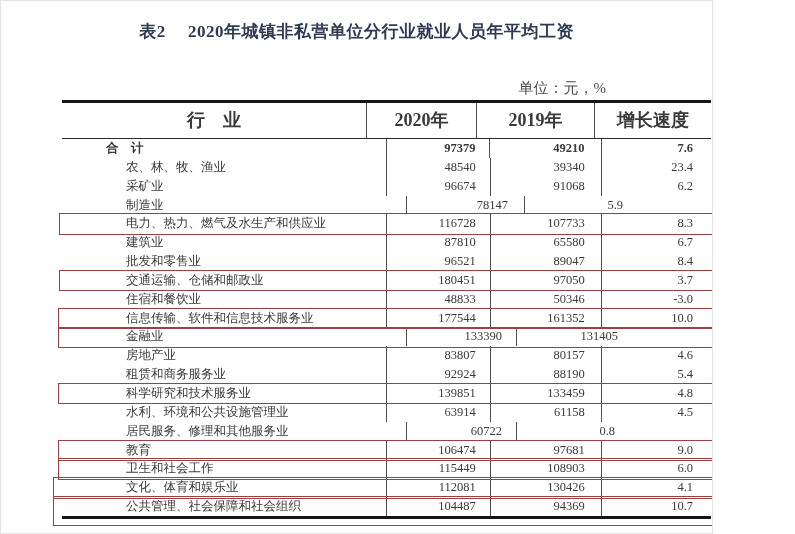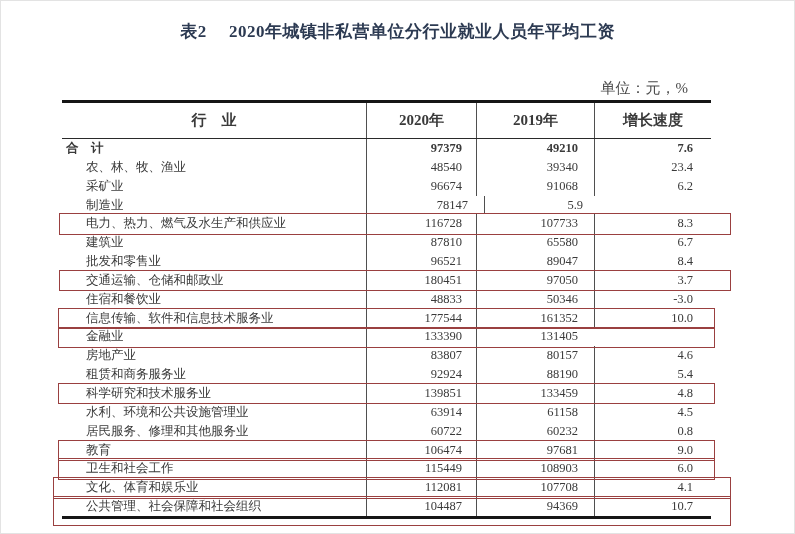--- a/index.html
+++ b/index.html
@@ -1,18 +1,18 @@
 <!DOCTYPE html>
 <html><head>
 <meta charset="utf-8">
 <style>
   html,body{margin:0;padding:0;background:#ffffff;}
   .page{
     position:relative;
-    width:795px;height:534px;
+    width:713px;height:534px;
     background:#ffffff;
     border:1px solid #e3e3e3;
     box-sizing:border-box;
     font-family:"Liberation Serif","DejaVu Serif",serif;
     color:#3a3a3a;
     overflow:hidden;
   }
   .title{
     position:absolute;top:19px;left:0;width:100%;
     text-align:center;
@@ -35,36 +35,37 @@
     height:35px;
     align-items:center;
   }
   .tbody{
     border-bottom:3px solid #161616;
   }
   .row{
     display:flex;
     height:18.85px;
     align-items:center;
+    margin-left:40px;
   }
   .cell{
     box-sizing:border-box;
     font-size:12.5px;
     line-height:18.85px;
     white-space:nowrap;
     overflow:hidden;
     height:100%;
   }
   .c0{width:304px;}
   .c1{width:110px;}
   .c2{width:118px;}
   .c3{width:117px;}
   .c1,.c2,.c3{border-left:1px solid #4f4f4f;text-align:right;}
   .thead .cell{
-    text-align:center;font-weight:bold;font-size:15px;
+    text-align:center;font-weight:bold;font-size:18px;
     line-height:35px;
   }
   .industry{padding-left:4px;text-align:left;}
   .row.indent .industry{padding-left:24px;}
   .row.bold .cell{font-weight:bold;}
   .num1{padding-right:14px;}
   .num2{padding-right:16px;}
   .num3{padding-right:18px;}
   .hl-box{
     position:absolute;
@@ -175,39 +176,38 @@
         </div>
         <div class="row indent">
           <div class="cell c0 industry">水利、环境和公共设施管理业</div>
           <div class="cell c1 num1">63914</div>
           <div class="cell c2 num2">61158</div>
           <div class="cell c3 num3">4.5</div>
         </div>
         <div class="row indent">
           <div class="cell c0 industry">居民服务、修理和其他服务业</div>
           <div class="cell c1 num1">60722</div>
-          <div class="cell c2 num2">60232</div>
           <div class="cell c3 num3">0.8</div>
         </div>
         <div class="row indent">
           <div class="cell c0 industry">教育</div>
           <div class="cell c1 num1">106474</div>
           <div class="cell c2 num2">97681</div>
           <div class="cell c3 num3">9.0</div>
         </div>
         <div class="row indent">
           <div class="cell c0 industry">卫生和社会工作</div>
           <div class="cell c1 num1">115449</div>
           <div class="cell c2 num2">108903</div>
           <div class="cell c3 num3">6.0</div>
         </div>
         <div class="row indent">
           <div class="cell c0 industry">文化、体育和娱乐业</div>
           <div class="cell c1 num1">112081</div>
-          <div class="cell c2 num2">107708</div>
+          <div class="cell c2 num2">130426</div>
           <div class="cell c3 num3">4.1</div>
         </div>
         <div class="row indent">
           <div class="cell c0 industry">公共管理、社会保障和社会组织</div>
           <div class="cell c1 num1">104487</div>
           <div class="cell c2 num2">94369</div>
           <div class="cell c3 num3">10.7</div>
         </div>
       </div>
   </div>

